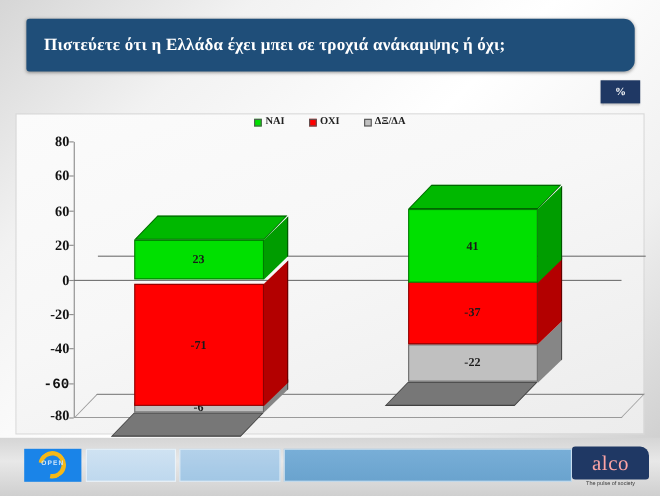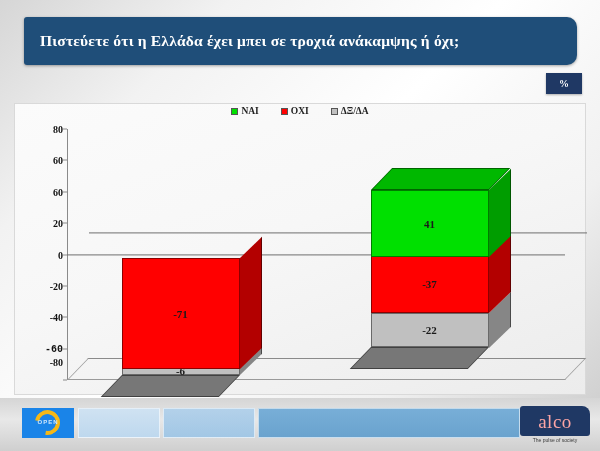--- a/index.html
+++ b/index.html
@@ -83,21 +83,21 @@
     width: 572px; height: 278px;
   }
   .plot-inner { position: absolute; inset: 0; }
 
   
   .ytick {
     position: absolute;
     right: 0;
     width: 26px;
     text-align: right;
-    font-size: 10px;
+    font-size: 13px;
     font-weight: bold;
     color: #111;
     transform: translateY(-50%);
   }
   .ytick-col { position: absolute; left: 20px; top: 0; width: 28px; height: 100%; }
   .ytick-mark {
     position: absolute;
     left: 48px;
     width: 4px; height: 1px;
     background: #8a8a8a;
@@ -300,26 +300,31 @@
         <div class="ytick-mark" style="top: 262px;"></div>
         <div class="ytick-col">
           <div class="ytick" style="top: 11px;">80</div>
           <div class="ytick" style="top: 42.375px;">60</div>
           <div class="ytick" style="top: 73.75px;">60</div>
           <div class="ytick" style="top: 105.125px;">20</div>
           <div class="ytick" style="top: 136.5px;">0</div>
           <div class="ytick" style="top: 167.875px;">-20</div>
           <div class="ytick" style="top: 199.25px;">-40</div>
           <div class="ytick" style="top: 230.625px; font-family: Liberation Mono, monospace;">-60</div>
-          <div class="ytick" style="top: 244px;">-80</div>
+          <div class="ytick" style="top: 260px;">-80</div>
         </div>
         <div class="floor" style="top: 240px;"></div>
         <div class="zero-front" style="top: 136.5px;"></div>
         <div class="zero-back" style="top: 114.5px;"></div>
         <div class="group" style="left: 106.5px; top: 0px; width: 118px; height: 251px;">
+          <div class="seg" style="left: 0px; top: 100.419px; width: 118px; height: 36.0812px; z-index: 10;">
+            <div class="seg-side" style="background: rgb(0, 157, 0);"></div>
+            <div class="seg-top" style="background: rgb(0, 184, 0);"></div>
+            <div class="seg-face" style="background: rgb(0, 224, 0);">23</div>
+          </div>
           <div class="seg" style="left: 0px; top: 140px; width: 118px; height: 111.381px; z-index: 9;">
             <div class="seg-side" style="background: rgb(179, 0, 0);"></div>
             <div class="seg-face" style="background: rgb(255, 0, 0);">-71</div>
           </div>
           <div class="seg" style="left: 0px; top: 247.881px; width: 118px; height: 9.4125px; z-index: 8;">
             <div class="seg-side" style="background: rgb(134, 134, 134);"></div>
             <div class="seg-bottom" style="background: rgb(119, 119, 119);"></div>
             <div class="seg-face" style="background: rgb(192, 192, 192);">-6</div>
           </div>
         </div>

